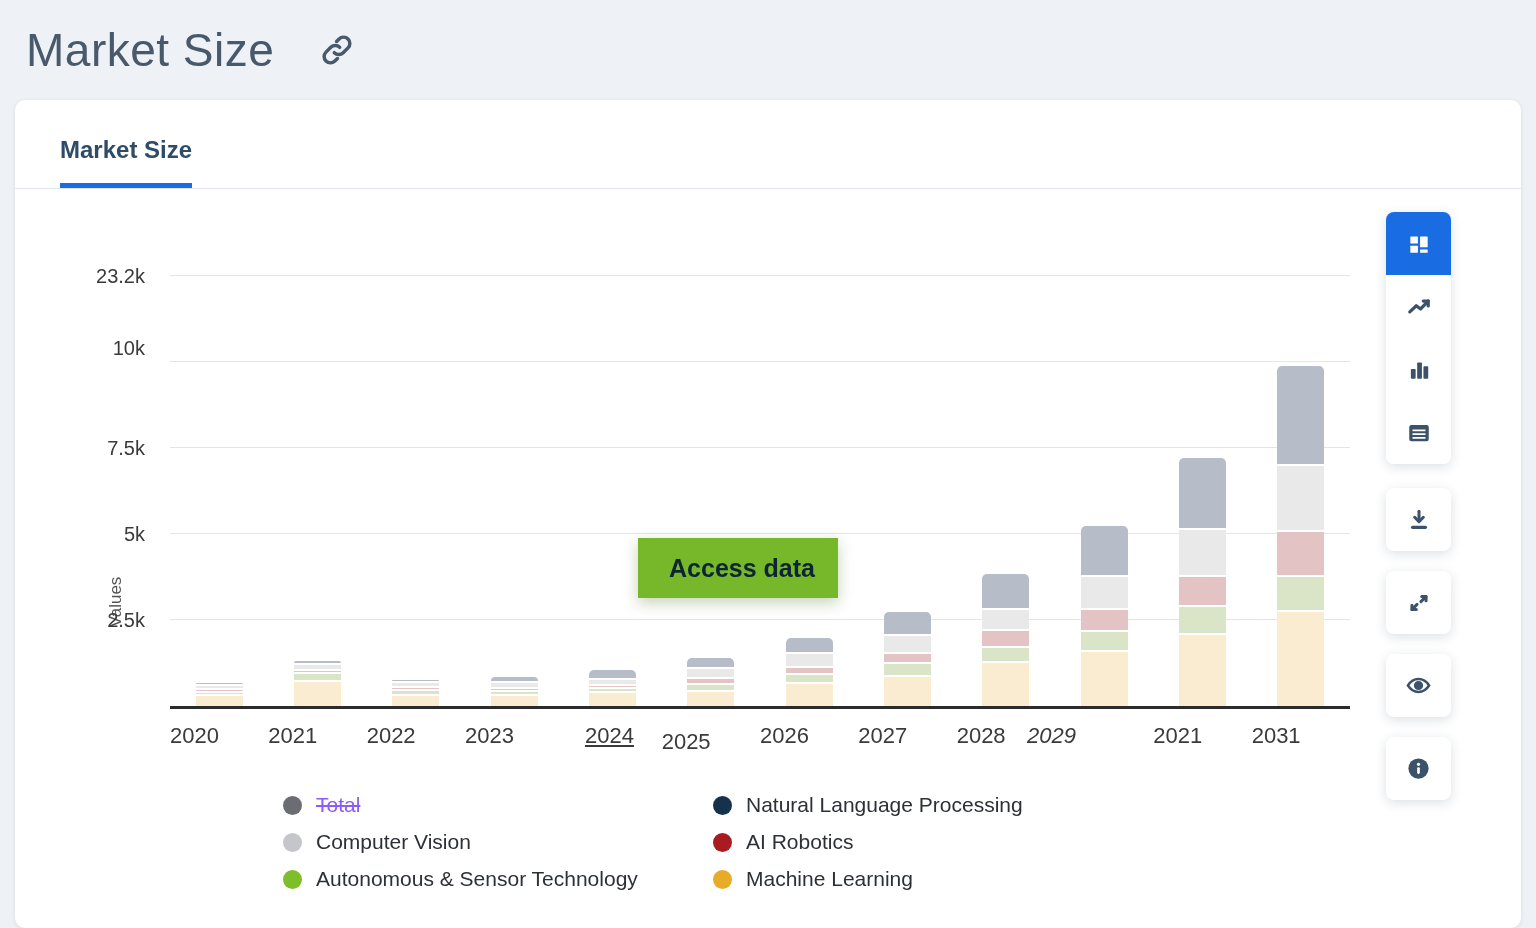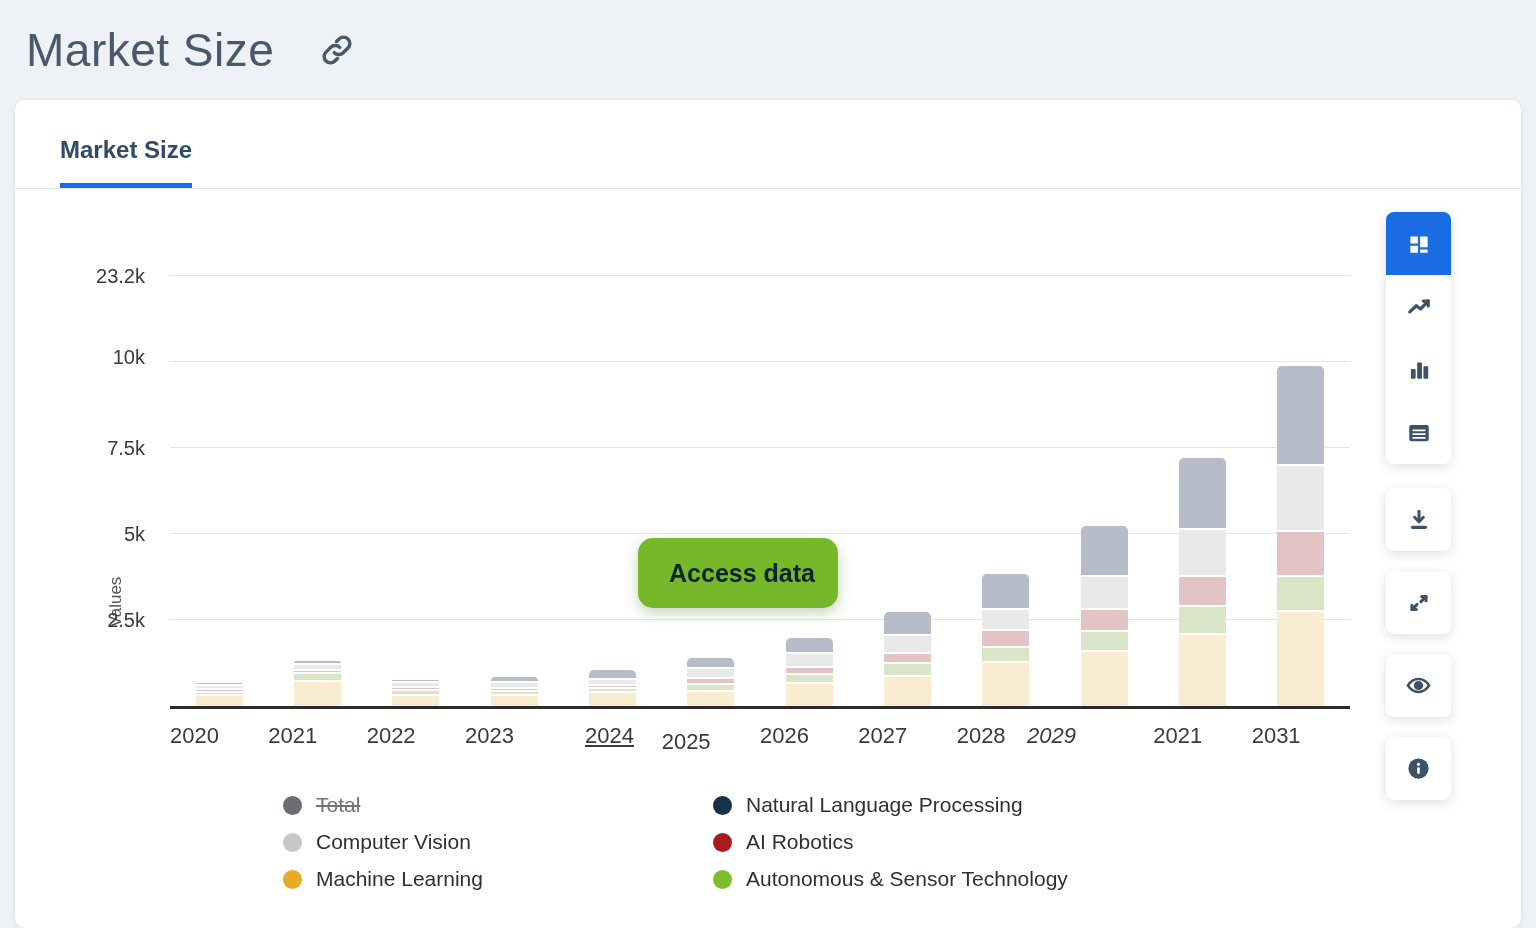--- a/index.html
+++ b/index.html
@@ -28,30 +28,30 @@
           border-bottom:3px solid #2b2b2b; }
   .gridline { position:absolute; left:0; width:100%; height:1px; background:#e5e5e5; }
   .ytick { position:absolute; left:-120px; width:95px; text-align:right; font-size:20px; color:#3a3a3a; }
   .ylabel { position:absolute; left:-114px; top:372px; width:120px; text-align:center;
             font-size:17px; color:#555; transform:rotate(-90deg); }
   .bar { position:absolute; bottom:0; width:47px; display:flex; flex-direction:column-reverse; gap:2px; }
   .seg { width:100%; flex:0 0 auto; }
   .bar .seg:last-child { border-radius:5px 5px 0 0; }
   .xlabel { position:absolute; top:calc(100% + 17px); text-align:left; font-size:22px; color:#3a3a3a; }
 
-  .access { position:absolute; left:468px; top:318px; width:200px; height:70px; background:#76b82a;
-            color:#0d2433; font-size:25px; font-weight:700; border:none; border-radius:15px;
+  .access { position:absolute; left:468px; top:318px; width:200px; height:60px; background:#76b82a;
+            color:#0d2433; font-size:25px; font-weight:700; border:none; border-radius:0;
             box-shadow:0 5px 14px rgba(70,110,20,0.30); cursor:pointer; font-family:inherit;padding-left:8px; }
 
   
   .legend { position:absolute; left:268px; top:693px; display:grid; grid-template-columns:430px auto;
             row-gap:13px; }
   .legend-item { display:flex; align-items:center; gap:14px; font-size:21px; color:#2c3137; cursor:pointer; }
   .legend-dot { width:19px; height:19px; border-radius:50%; flex:0 0 auto; }
-  .legend-item.disabled span.lbl { color:#737373; text-decoration:line-through; }
+  .legend-item.disabled span.lbl { color:#8b5cf6; text-decoration:line-through; }
 
   
   .toolbar { position:absolute; left:1371px; top:112px; width:65px; }
   .tool-group { background:#fff; border-radius:8px; box-shadow:0 3px 12px rgba(40,60,90,0.16);
                 overflow:hidden; margin-bottom:24px; }
   .tool-btn { width:65px; height:63px; display:flex; align-items:center; justify-content:center;
               background:#fff; border:none; cursor:pointer; color:#3c5268; }
   .tool-btn.active { background:#1a6ce2; color:#ffffff; }
   .tool-btn.single { border-radius:8px; box-shadow:0 3px 12px rgba(40,60,90,0.16); margin-bottom:20px; }
   .tool-btn svg { display:block; }
@@ -80,21 +80,21 @@
     <div class="plot" id="plot">
       <div class="ylabel">Values</div>
 
     <div class="gridline" style="bottom: 86.0915px;"></div>
         <div class="ytick" style="bottom: 74.0915px;">2.5k</div>
         <div class="gridline" style="bottom: 172.183px;"></div>
         <div class="ytick" style="bottom: 160.183px;">5k</div>
         <div class="gridline" style="bottom: 258.275px;"></div>
         <div class="ytick" style="bottom: 246.275px;">7.5k</div>
         <div class="gridline" style="bottom: 344.366px;"></div>
-        <div class="ytick" style="bottom: 337px; margin-top: 24px;">10k</div>
+        <div class="ytick" style="bottom: 346px; margin-top: 24px;">10k</div>
         <div class="gridline" style="bottom: 430.458px;"></div>
         <div class="ytick" style="bottom: 418.458px;">23.2k</div>
         <div class="bar" style="left: 25.6667px;">
           <div class="seg" style="height: 10.0528px; background: rgb(249, 236, 209);"></div>
           <div class="seg" style="height: 1.2px; background: rgb(217, 229, 198);"></div>
           <div class="seg" style="height: 1.2px; background: rgb(228, 195, 197);"></div>
           <div class="seg" style="height: 1.2px; background: rgb(233, 233, 234);"></div>
           <div class="seg" style="height: 1.2px; background: rgb(182, 188, 200);"></div>
         </div>
         <div class="xlabel" style="left: 0px; width: 98.3333px;">2020</div>
@@ -200,26 +200,26 @@
         </div>
         <div class="legend-item">
           <span class="legend-dot" style="background: rgb(196, 198, 201);"></span>
           <span class="lbl">Computer Vision</span>
         </div>
         <div class="legend-item">
           <span class="legend-dot" style="background: rgb(168, 27, 33);"></span>
           <span class="lbl">AI Robotics</span>
         </div>
         <div class="legend-item">
+          <span class="legend-dot" style="background: rgb(127, 190, 42);"></span>
+          <span class="lbl">Autonomous &amp; Sensor Technology</span>
+        </div>
+        <div class="legend-item">
           <span class="legend-dot" style="background: rgb(232, 171, 40);"></span>
           <span class="lbl">Machine Learning</span>
-        </div>
-        <div class="legend-item">
-          <span class="legend-dot" style="background: rgb(127, 190, 42);"></span>
-          <span class="lbl">Autonomous &amp; Sensor Technology</span>
         </div>
       </div>
 
     <div class="toolbar">
       <div class="tool-group">
         <button class="tool-btn active">
           <svg width="26" height="26" viewBox="0 0 24 24" fill="currentColor">
             <rect x="4" y="5" width="7" height="6.5" rx="0.5"></rect>
             <rect x="4" y="13.5" width="7" height="6.5" rx="0.5"></rect>
             <rect x="13" y="5" width="7" height="10" rx="0.5"></rect>

